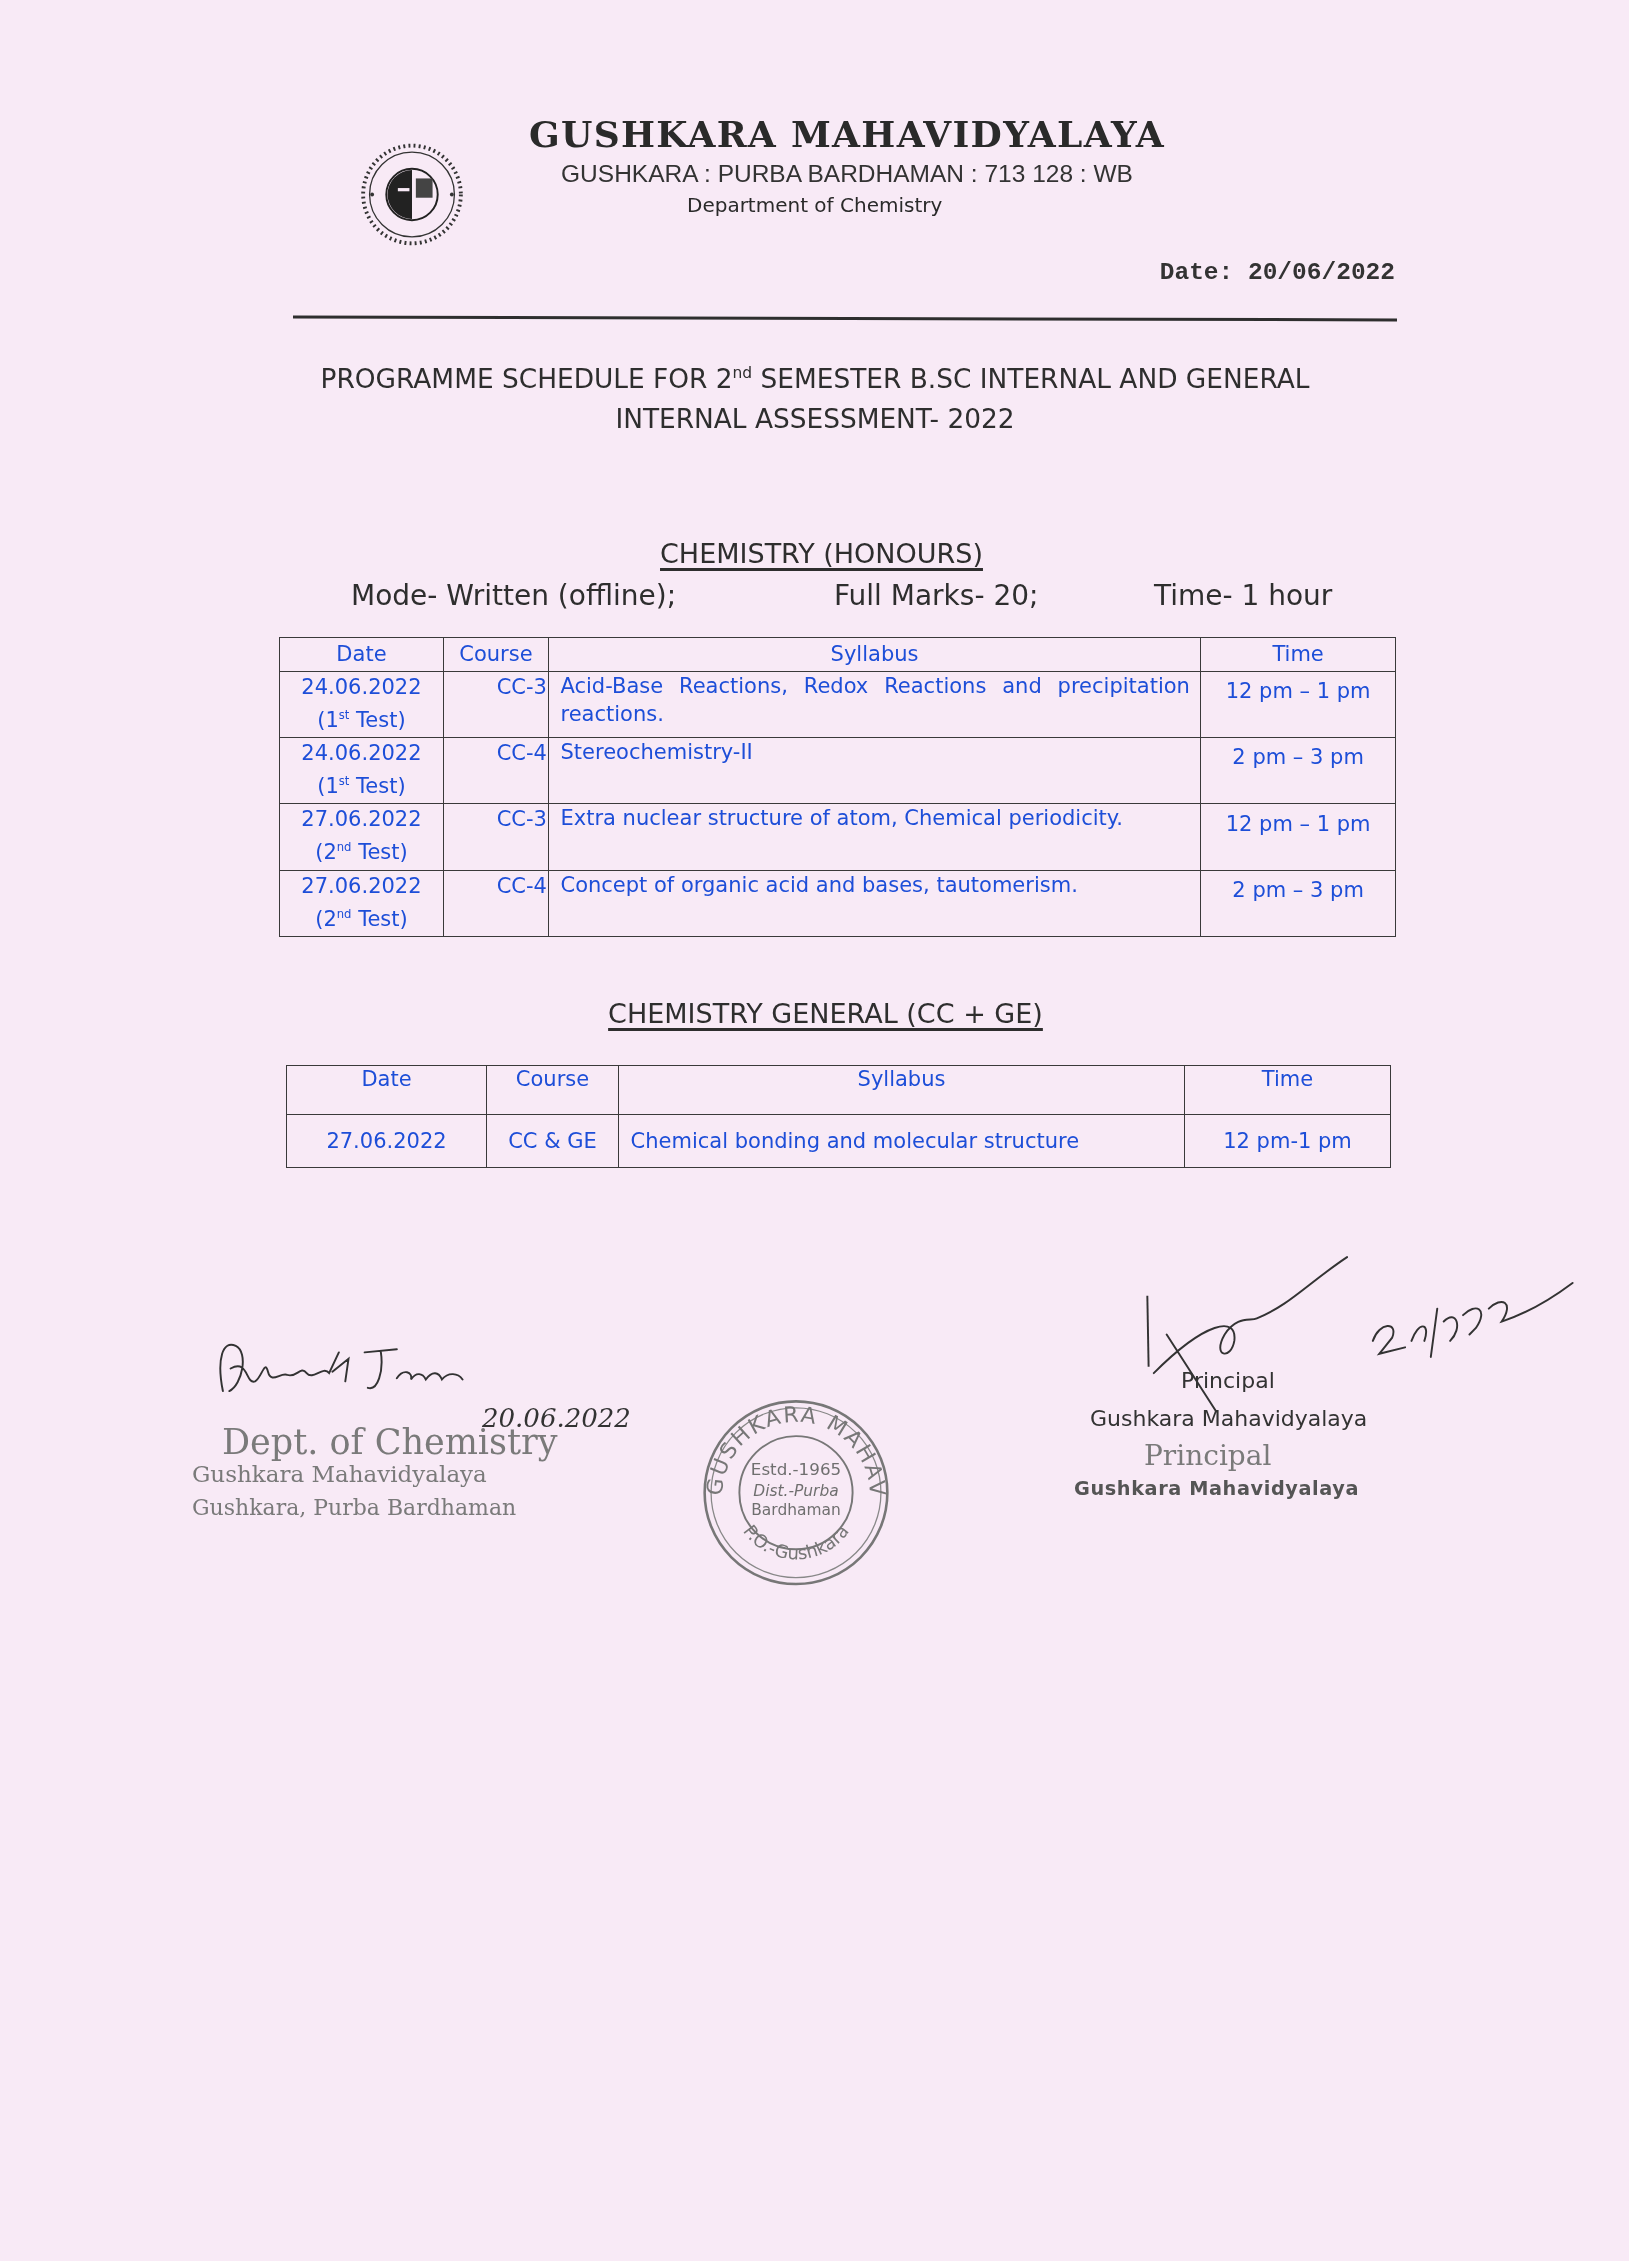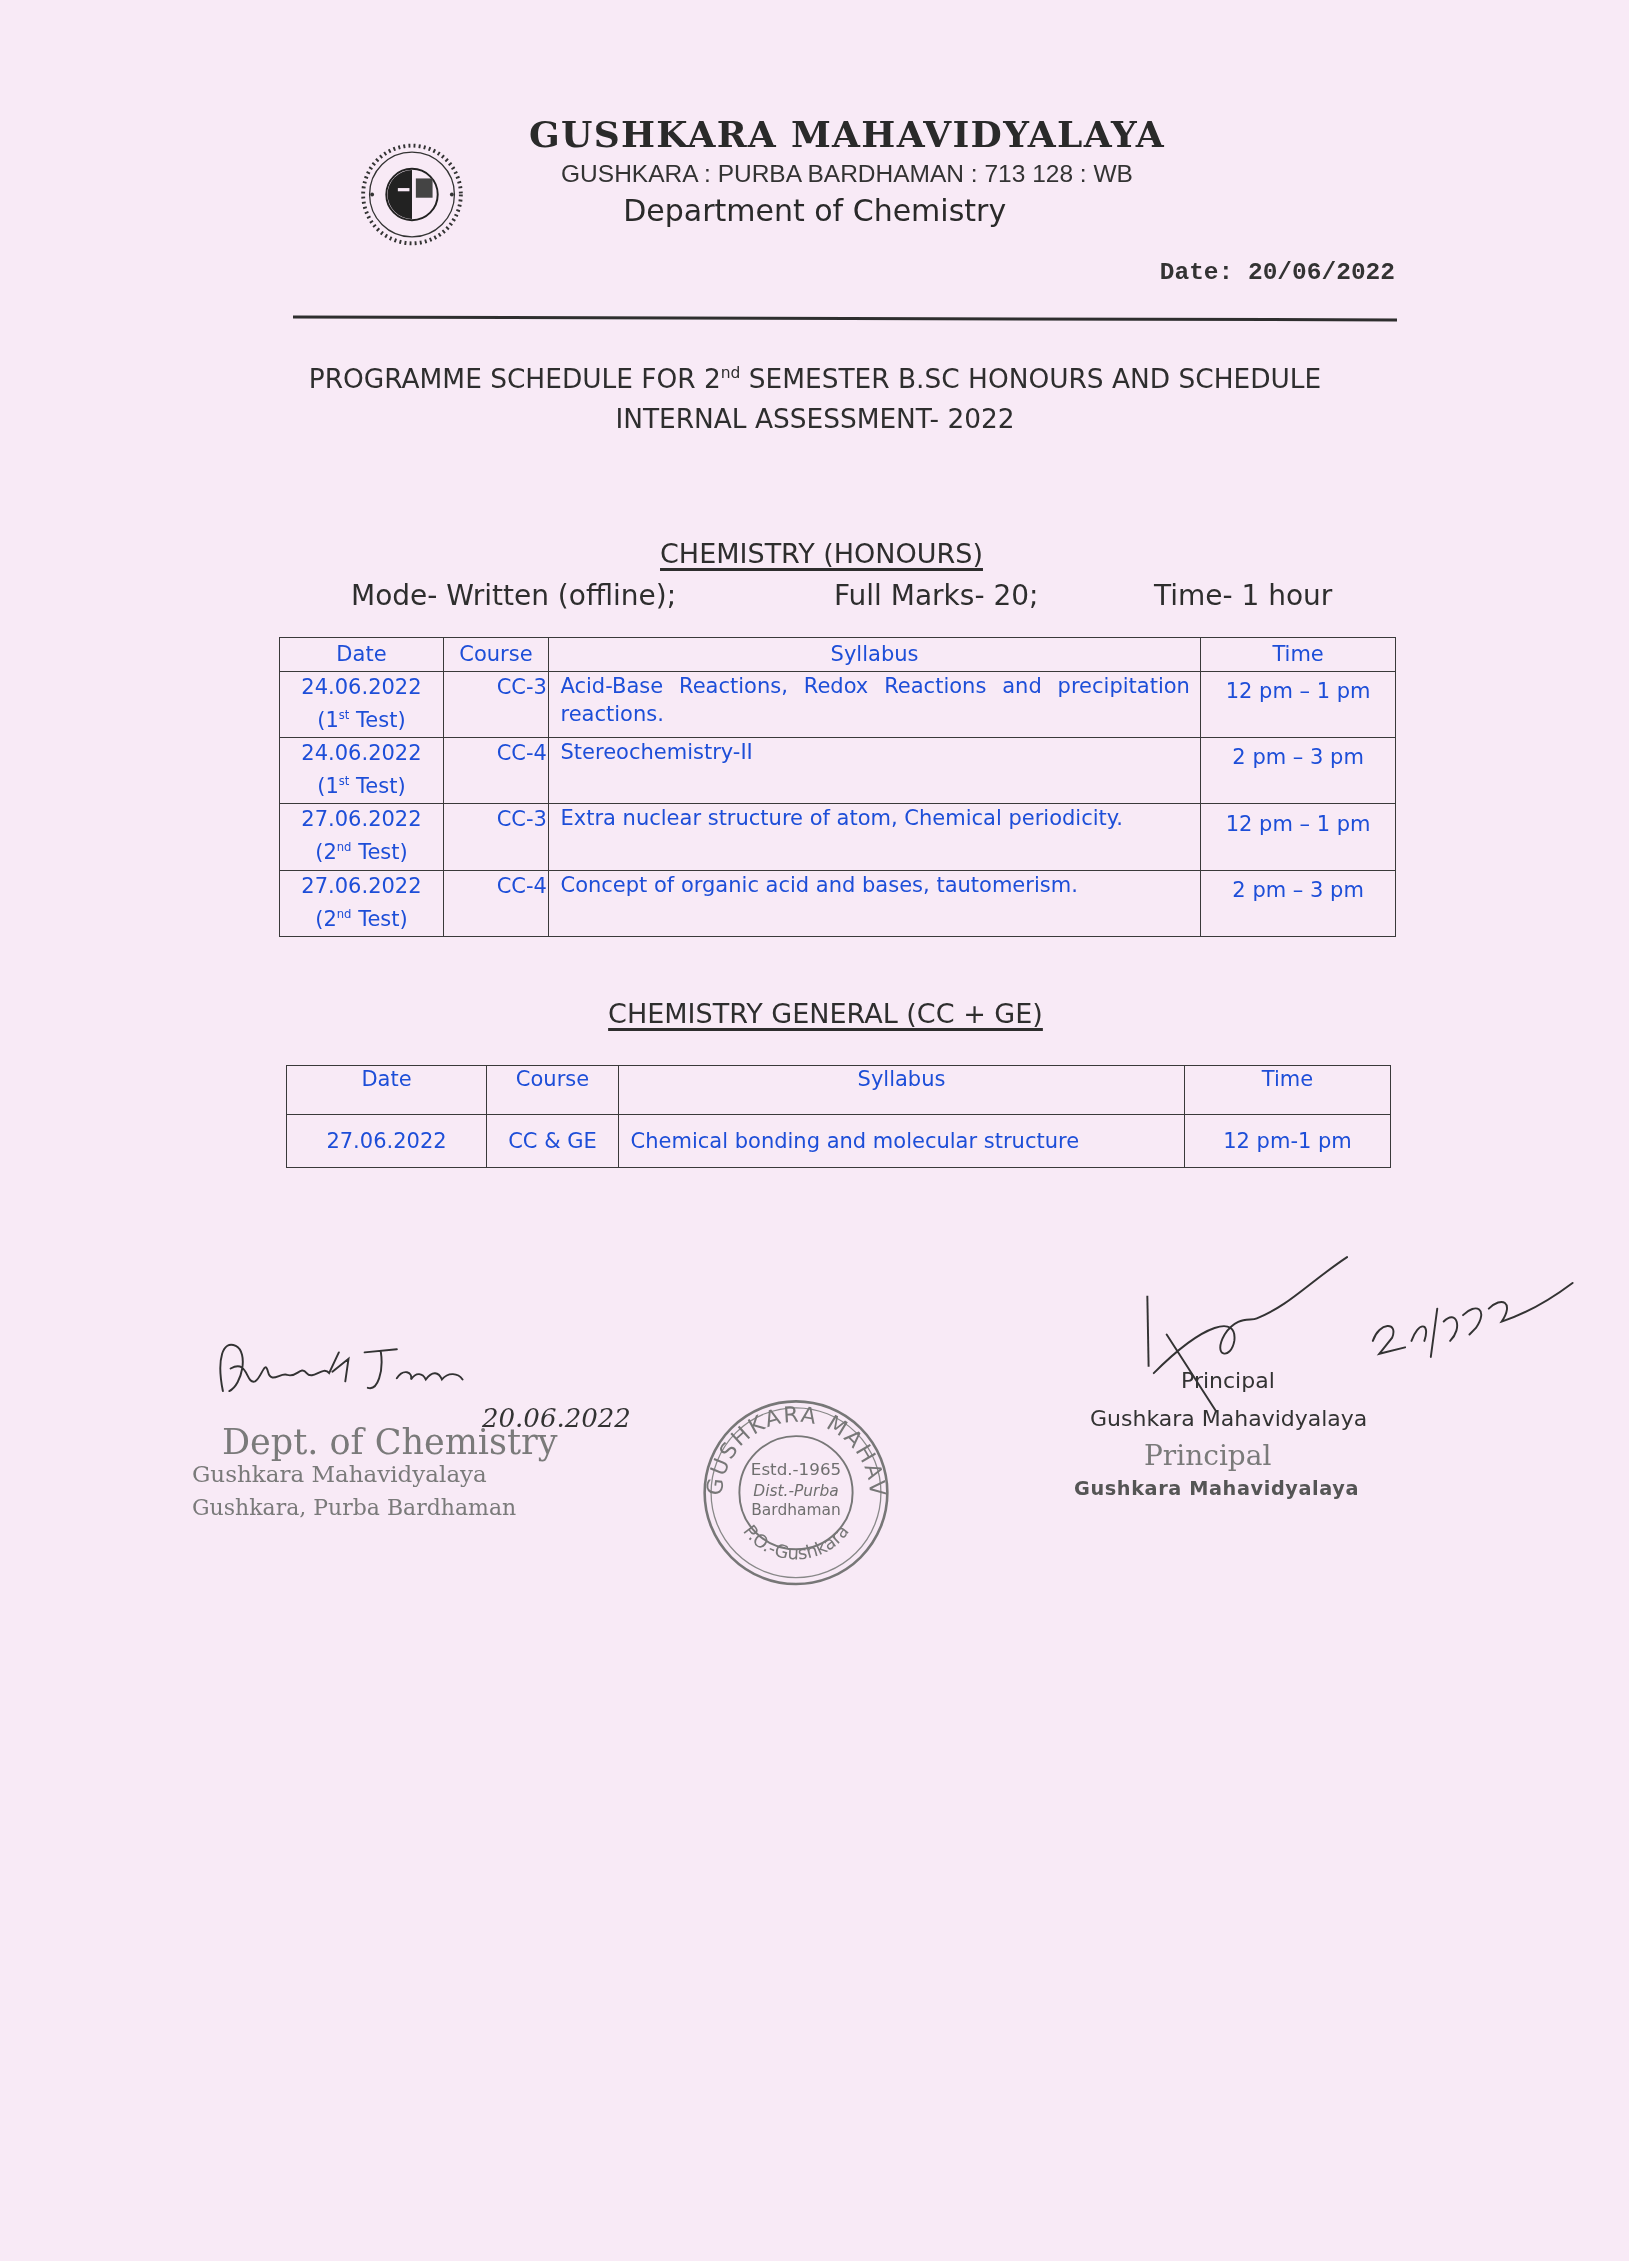--- a/index.html
+++ b/index.html
@@ -22,21 +22,21 @@
     font-size: 36px; letter-spacing: 1.3px; color: #2a2a2a;
   }
   #address {
     left: 0; width: 1630px; top: 160px; text-align: center;
     padding-left: 64px; box-sizing: border-box;
     font-family: "Liberation Sans", sans-serif; font-size: 24.5px; color: #333;
   }
   #dept-title {
     left: 0; width: 1610px; top: 193px; text-align: center;
     padding-left: 19.3px; box-sizing: border-box;
-    font-family: "DejaVu Sans", sans-serif; font-size: 30px; color: #2a2a2a;
+    font-family: "DejaVu Sans", sans-serif; font-size: 20px; color: #2a2a2a;
   }
   #issue-date {
     right: 235px; top: 259px;
     font-family: Liberation Mono, monospace; font-weight: bold;
     font-size: 24.5px; color: #333;
   }
   #header-rule {
     left: 293px; top: 317px; width: 1104px; height: 3.2px;
     background: #2e2e2e; transform: rotate(0.15deg);
   }
@@ -136,21 +136,21 @@
 </div>
 
 <div class="abs" id="college-name">GUSHKARA MAHAVIDYALAYA</div>
 <div class="abs" id="address">GUSHKARA : PURBA BARDHAMAN : 713 128 : WB</div>
 <div class="abs" id="dept-title">Department of Chemistry</div>
 <div class="abs" id="issue-date">Date: 20/06/2022</div>
 <div class="abs" id="header-rule"></div>
 
 <div class="abs" id="programme-title">
   <div>
-    <span>PROGRAMME SCHEDULE FOR 2</span><sup>nd</sup><span> SEMESTER B.SC HONOURS AND SCHEDULE</span>
+    <span>PROGRAMME SCHEDULE FOR 2</span><sup>nd</sup><span> SEMESTER B.SC INTERNAL AND GENERAL</span>
   </div>
   <div>INTERNAL ASSESSMENT- 2022</div>
 </div>
 
 <div class="abs section-heading" id="honours-heading">CHEMISTRY (HONOURS)</div>
 
 <div class="abs" id="exam-meta">
   <span id="meta-mode">Mode- Written (offline);</span>
   <span id="meta-marks">Full Marks- 20;</span>
   <span id="meta-time">Time- 1 hour</span>

